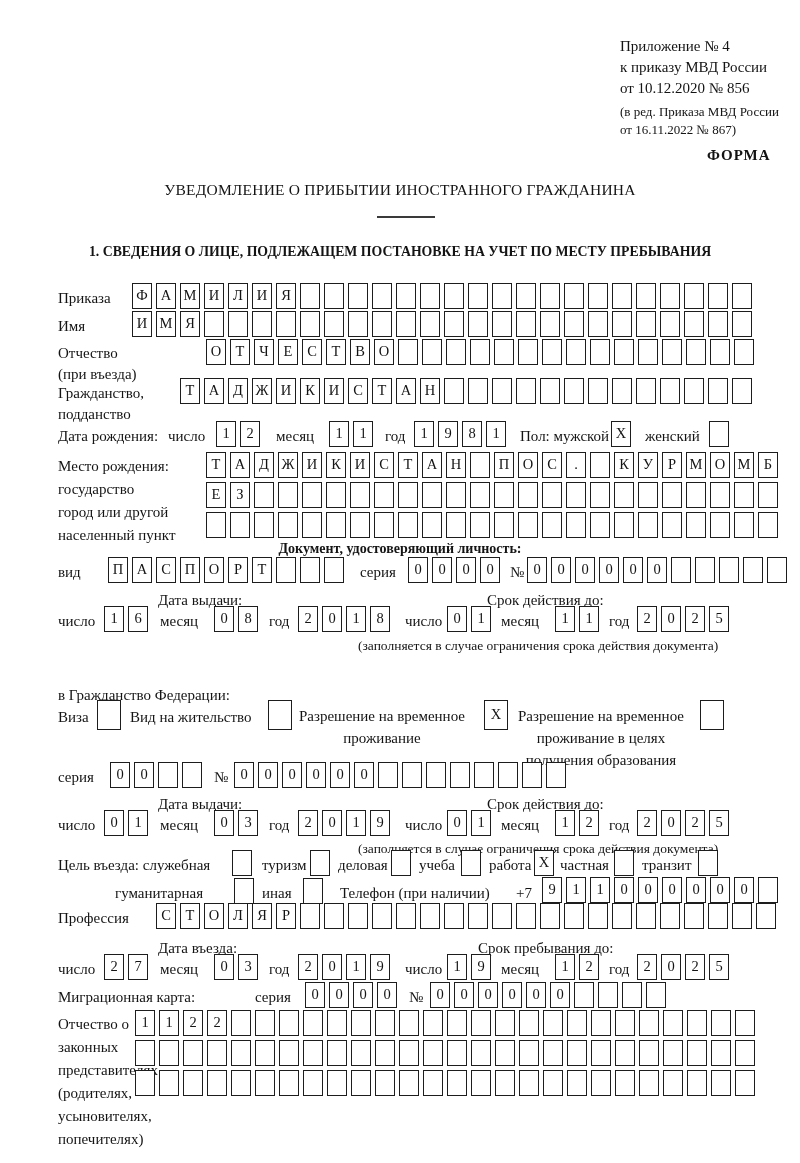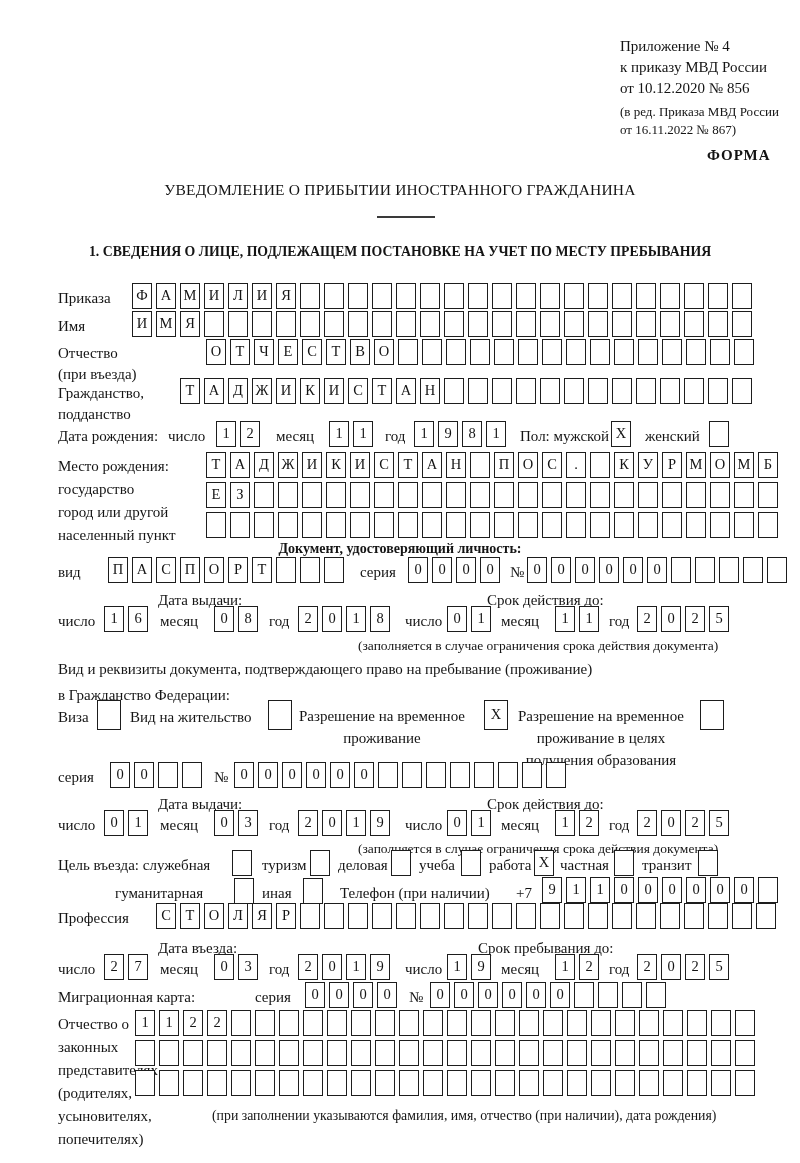--- a/index.html
+++ b/index.html
@@ -336,21 +336,20 @@
   <div class="abs lbl" style="left:609px;top:613px">год</div>
   <div class="boxes" style="left:637px;top:606px">
       <span class="box">2</span>
       <span class="box">0</span>
       <span class="box">2</span>
       <span class="box">5</span>
     </div>
 
   <div class="abs" style="left:358px;top:638px;font-size:13.5px">(заполняется в случае ограничения срока действия документа)</div>
 
-  <div class="abs lbl" style="left:58px;top:661px">Вид и реквизиты документа, подтверждающего право на пребывание (проживание)</div>
   <div class="abs lbl" style="left:58px;top:687px">в Гражданство Федерации:</div>
 
   <div class="abs lbl" style="left:58px;top:709px">Виза</div>
   <div class="boxes lg" style="left:97px;top:700px">
       <span class="box"></span>
     </div>
   <div class="abs lbl" style="left:130px;top:709px">Вид на жительство</div>
   <div class="boxes lg" style="left:268px;top:700px">
       <span class="box"></span>
     </div>
@@ -666,15 +665,14 @@
       <span class="box"></span>
       <span class="box"></span>
       <span class="box"></span>
       <span class="box"></span>
       <span class="box"></span>
       <span class="box"></span>
       <span class="box"></span>
       <span class="box"></span>
     </div>
 
-  <div class="abs" style="left:212px;top:1108px;font-size:13.8px">(при заполнении указываются фамилия, имя, отчество (при наличии), дата рождения)</div>
 
 </div>
 
 </body></html>

